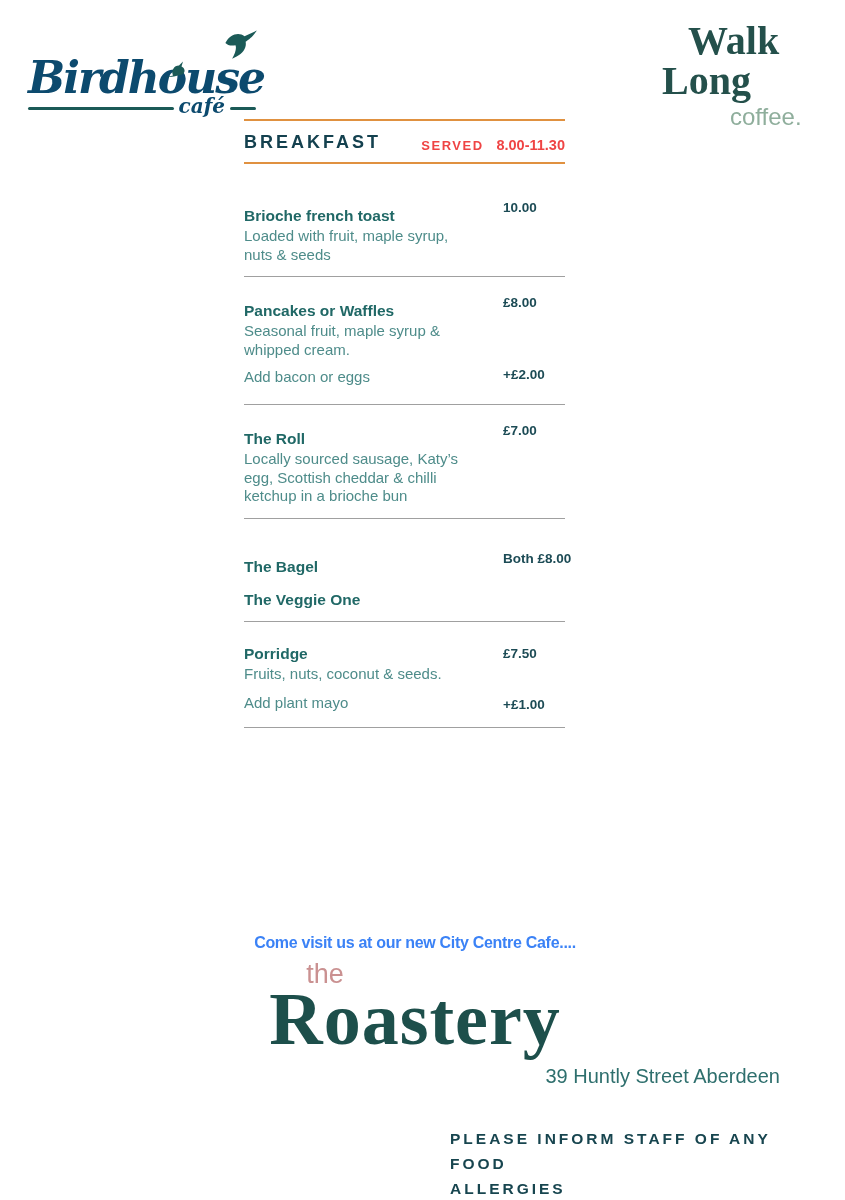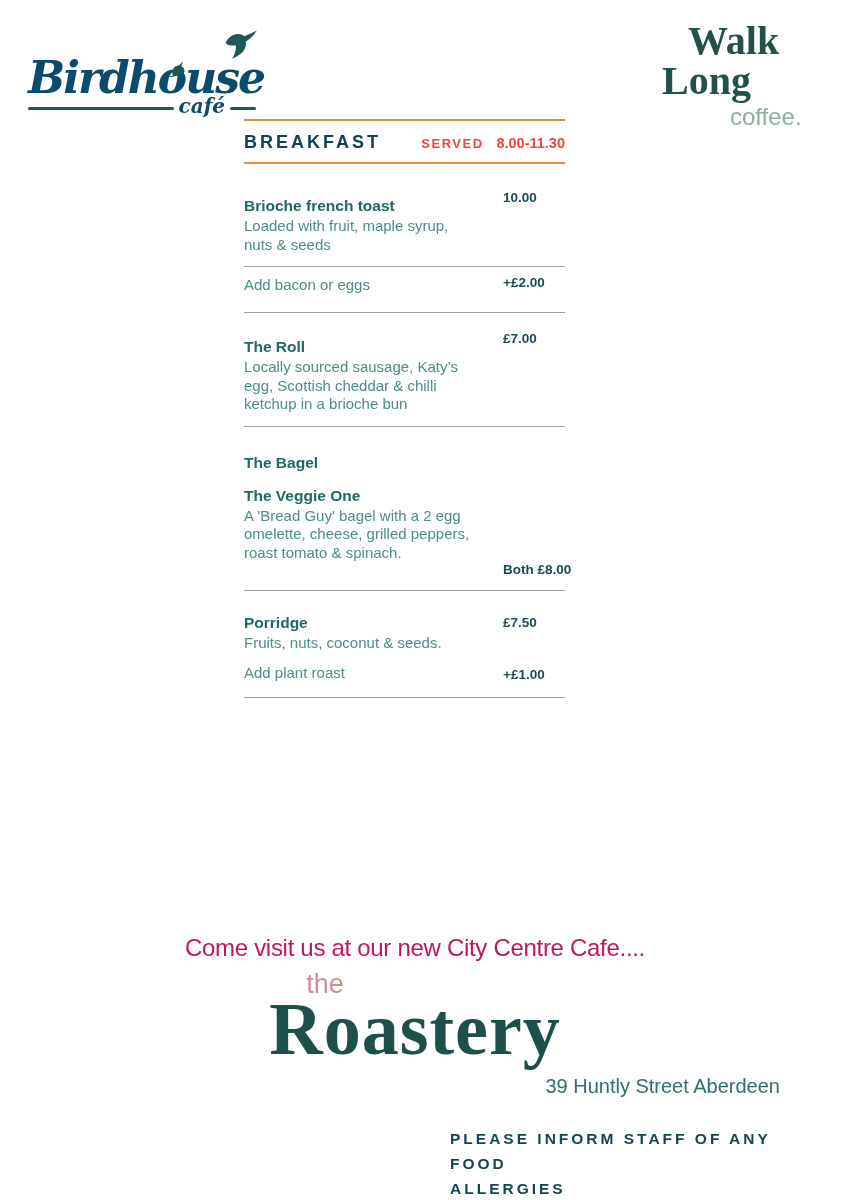--- a/index.html
+++ b/index.html
@@ -40,42 +40,42 @@
   .lw-coffee { font-size:24px; color:#8fae9c; margin-left:68px; margin-top:2px; }
 
   
   .menu { position:absolute; left:244px; top:110px; width:321px; }
   .menu-title {
     text-align:center; font-weight:bold; font-size:25px;
     letter-spacing:8px; padding-left:8px;
     color:#417a7c; line-height:34px;
   }
   .rule-orange { border:none; border-top:2px solid #e09140; margin-top:9px; }
-  .section-row { display:flex; justify-content:space-between; align-items:center; padding:11px 0 9px 0; }
+  .section-row { display:flex; justify-content:space-between; align-items:flex-end; padding:11px 0 9px 0; }
   .section-name { font-size:18px; font-weight:bold; letter-spacing:3px; color:#14414f; }
   .section-served { font-size:14px; font-weight:bold; color:#ef4444; }
   .served-label { letter-spacing:1.5px; font-size:13px; margin-right:9px; }
   .served-time { font-size:14.5px; }
 
   .item { display:flex; align-items:flex-start; }
   .item-main { width:242px; }
   .item-name { font-size:15.5px; font-weight:bold; color:#206866; line-height:19px; margin-top:6px; }
   .item-desc { font-size:15px; color:#4e8c8a; line-height:18.5px; margin-top:2px; white-space:pre-line; }
   .item-price { margin-left:auto; width:62px; font-size:13.5px; font-weight:bold; color:#1c4b55; line-height:16px; white-space:nowrap; }
   .addon-row { display:flex; align-items:flex-start; }
   .addon-label { font-size:15px; color:#4e8c8a; line-height:19px; }
   .divider { border:none; border-top:1px solid #a0a0a0; }
 
-  .mt26 { margin-top:26px; } .mt20 { margin-top:20px;flex-direction:column; } .mt18 { margin-top:18px; }
+  .mt26 { margin-top:36px; } .mt20 { margin-top:32px; } .mt18 { margin-top:18px; }
   .mt16 { margin-top:16px; } .mt14 { margin-top:14px; } .mt12 { margin-top:12px; }
   .mt10 { margin-top:10px; } .mt8 { margin-top:8px; }
 
   
   .footer { position:absolute; left:50px; top:934px; width:730px; text-align:center; }
-  .visit { font-size:24px; font-weight:normal; color:#be185d; letter-spacing:-0.3px; }
+  .visit { font-size:16px; font-weight:bold; color:#3b82f6; letter-spacing:-0.3px; }
   .roastery-the { font-size:27px; color:#ca9191; margin-top:7px; transform:translateX(-90px); }
   .roastery-name {
     font-family:"Liberation Serif", serif; font-weight:bold;
     font-size:74px; line-height:0.9; color:#1d4f4b; letter-spacing:1px; margin-top:-4px;
   }
   .roastery-addr { font-size:20px; color:#2e6f6d; margin-top:12px;text-align:right; }
 
   
   .allergy {
     position:absolute; left:450px; top:1126px; width:378px;
@@ -122,20 +122,28 @@
   <div class="item mt26">
     <div class="item-main">
       <div class="item-name">Brioche french toast</div>
       <div class="item-desc">Loaded with fruit, maple syrup,
 nuts &amp; seeds</div>
     </div>
     <div class="item-price">10.00</div>
   </div>
   <hr class="divider mt12">
 
+  <div class="item mt18">
+    <div class="item-main">
+      <div class="item-name">Pancakes or Waffles</div>
+      <div class="item-desc">Seasonal fruit, maple syrup &amp;
+whipped cream.</div>
+    </div>
+    <div class="item-price">£8.00</div>
+  </div>
   <div class="addon-row mt8">
     <div class="addon-label">Add bacon or eggs</div>
     <div class="item-price">+£2.00</div>
   </div>
   <hr class="divider mt18">
 
   <div class="item mt18">
     <div class="item-main">
       <div class="item-name">The Roll</div>
       <div class="item-desc">Locally sourced sausage, Katy’s
@@ -143,37 +151,34 @@
 ketchup in a brioche bun</div>
     </div>
     <div class="item-price">£7.00</div>
   </div>
   <hr class="divider mt12">
 
   <div class="item mt20">
     <div class="item-main">
       <div class="item-name">The Bagel</div>
       <div class="item-name mt14">The Veggie One</div>
-      <div class="item-desc">A 'Bread Guy' bagel with a 2 egg
-omelette, cheese, grilled peppers,
-roast tomato &amp; spinach.</div>
     </div>
     <div class="item-price">Both £8.00</div>
   </div>
   <hr class="divider mt12">
 
   <div class="item mt16">
     <div class="item-main">
       <div class="item-name">Porridge</div>
       <div class="item-desc">Fruits, nuts, coconut &amp; seeds.</div>
     </div>
     <div class="item-price" style="margin-top:8px;">£7.50</div>
   </div>
   <div class="addon-row mt10">
-    <div class="addon-label">Add plant roast</div>
+    <div class="addon-label">Add plant mayo</div>
     <div class="item-price" style="margin-top:4px;">+£1.00</div>
   </div>
   <hr class="divider mt14">
 </div>
 
 <div class="footer">
   <div class="visit">Come visit us at our new City Centre Cafe....</div>
   <div class="roastery-the">the</div>
   <div class="roastery-name">Roastery</div>
   <div class="roastery-addr">39 Huntly Street Aberdeen</div>

